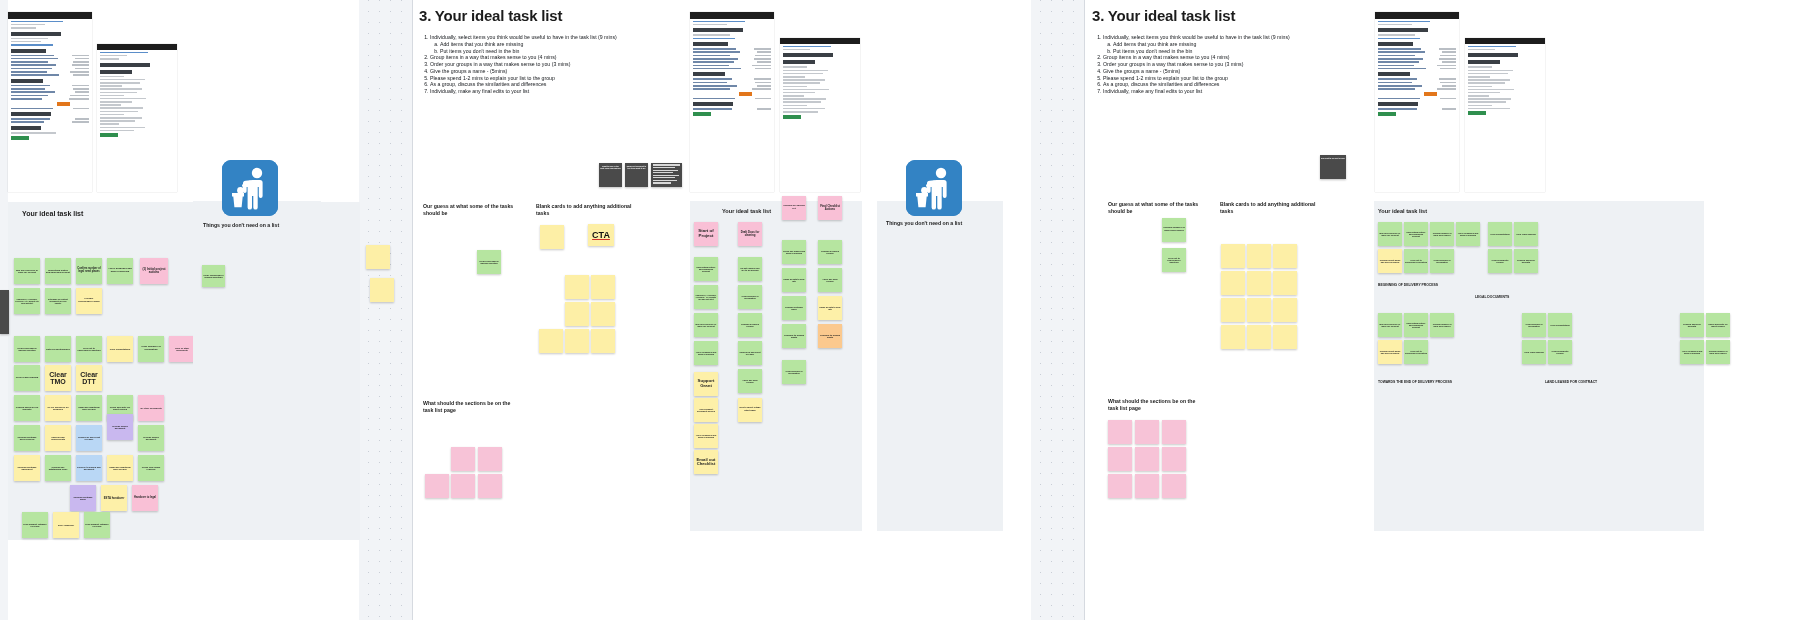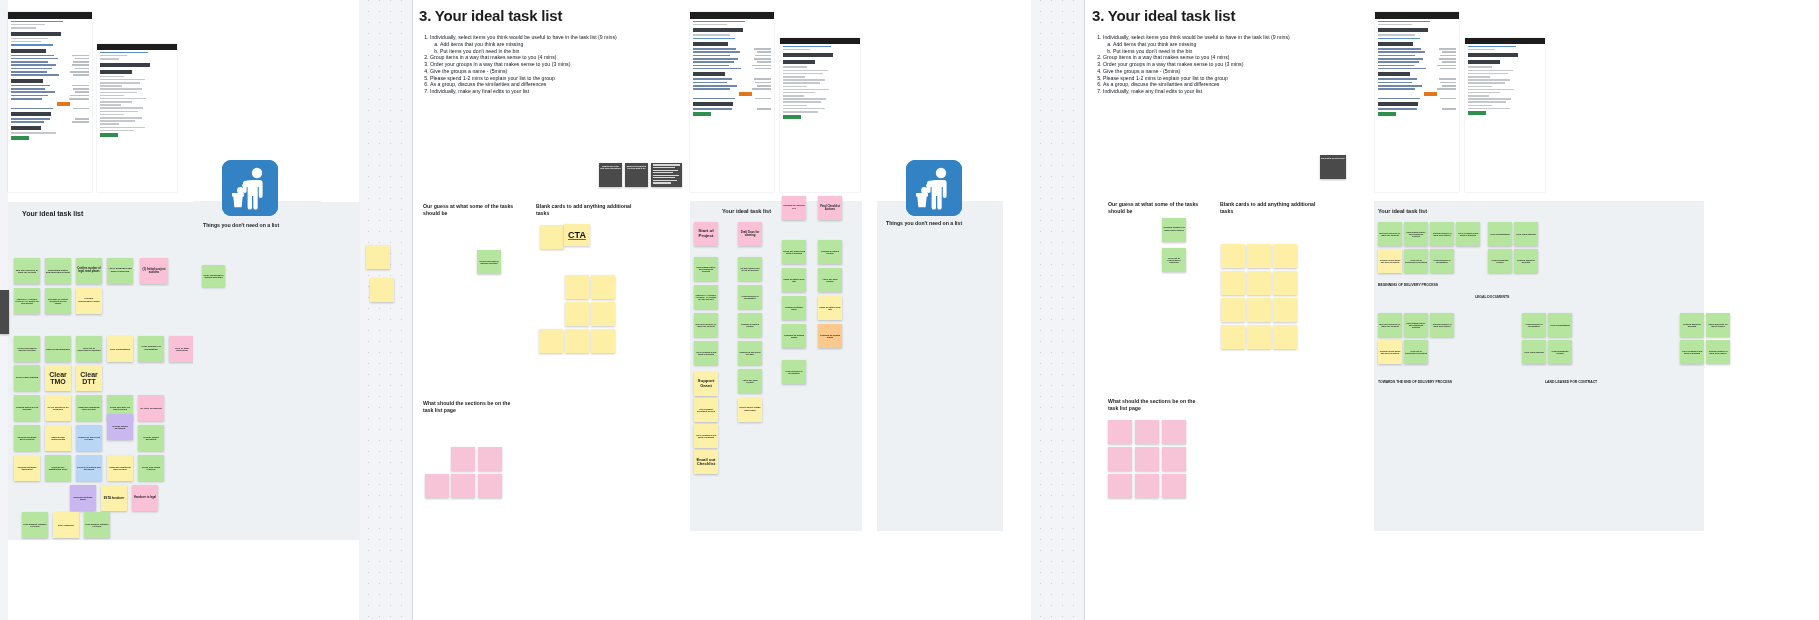--- a/index.html
+++ b/index.html
@@ -307,21 +307,21 @@
       <li><span>As a group, discuss the similarities and differences</span></li>
       <li><span>Individually, make any final edits to your list</span></li>
     </ol>
   </div>
 
   <div class="abs caption" style="left:423px;top:203px;width:105px;font-size:5.2px;">Our guess at what some of the tasks should be</div>
   <div class="abs caption" style="left:536px;top:203px;width:98px;font-size:5.2px;">Blank cards to add anything additional tasks</div>
 
   <div class="note n-green" style="left:477px;top:250px;width:24px;height:24px;font-size:2.2px;">Clear conveyancer leading question</div>
   <div class="blank" style="left:540px;top:225px;width:24px;height:24px;"></div>
-  <div class="cta" style="left:564px;top:224px;width:26px;height:22px;text-align:center;">
+  <div class="cta" style="left:588px;top:224px;width:26px;height:22px;text-align:center;">
     <span style="font-size:9px;">CTA</span>
   </div>
 
   <div class="blank" style="left:565px;top:275px;width:24px;height:24px;"></div>
   <div class="blank" style="left:591px;top:275px;width:24px;height:24px;"></div>
   <div class="blank" style="left:565px;top:302px;width:24px;height:24px;"></div>
   <div class="blank" style="left:591px;top:302px;width:24px;height:24px;"></div>
   <div class="blank" style="left:539px;top:329px;width:24px;height:24px;"></div>
   <div class="blank" style="left:565px;top:329px;width:24px;height:24px;"></div>
   <div class="blank" style="left:591px;top:329px;width:24px;height:24px;"></div>

